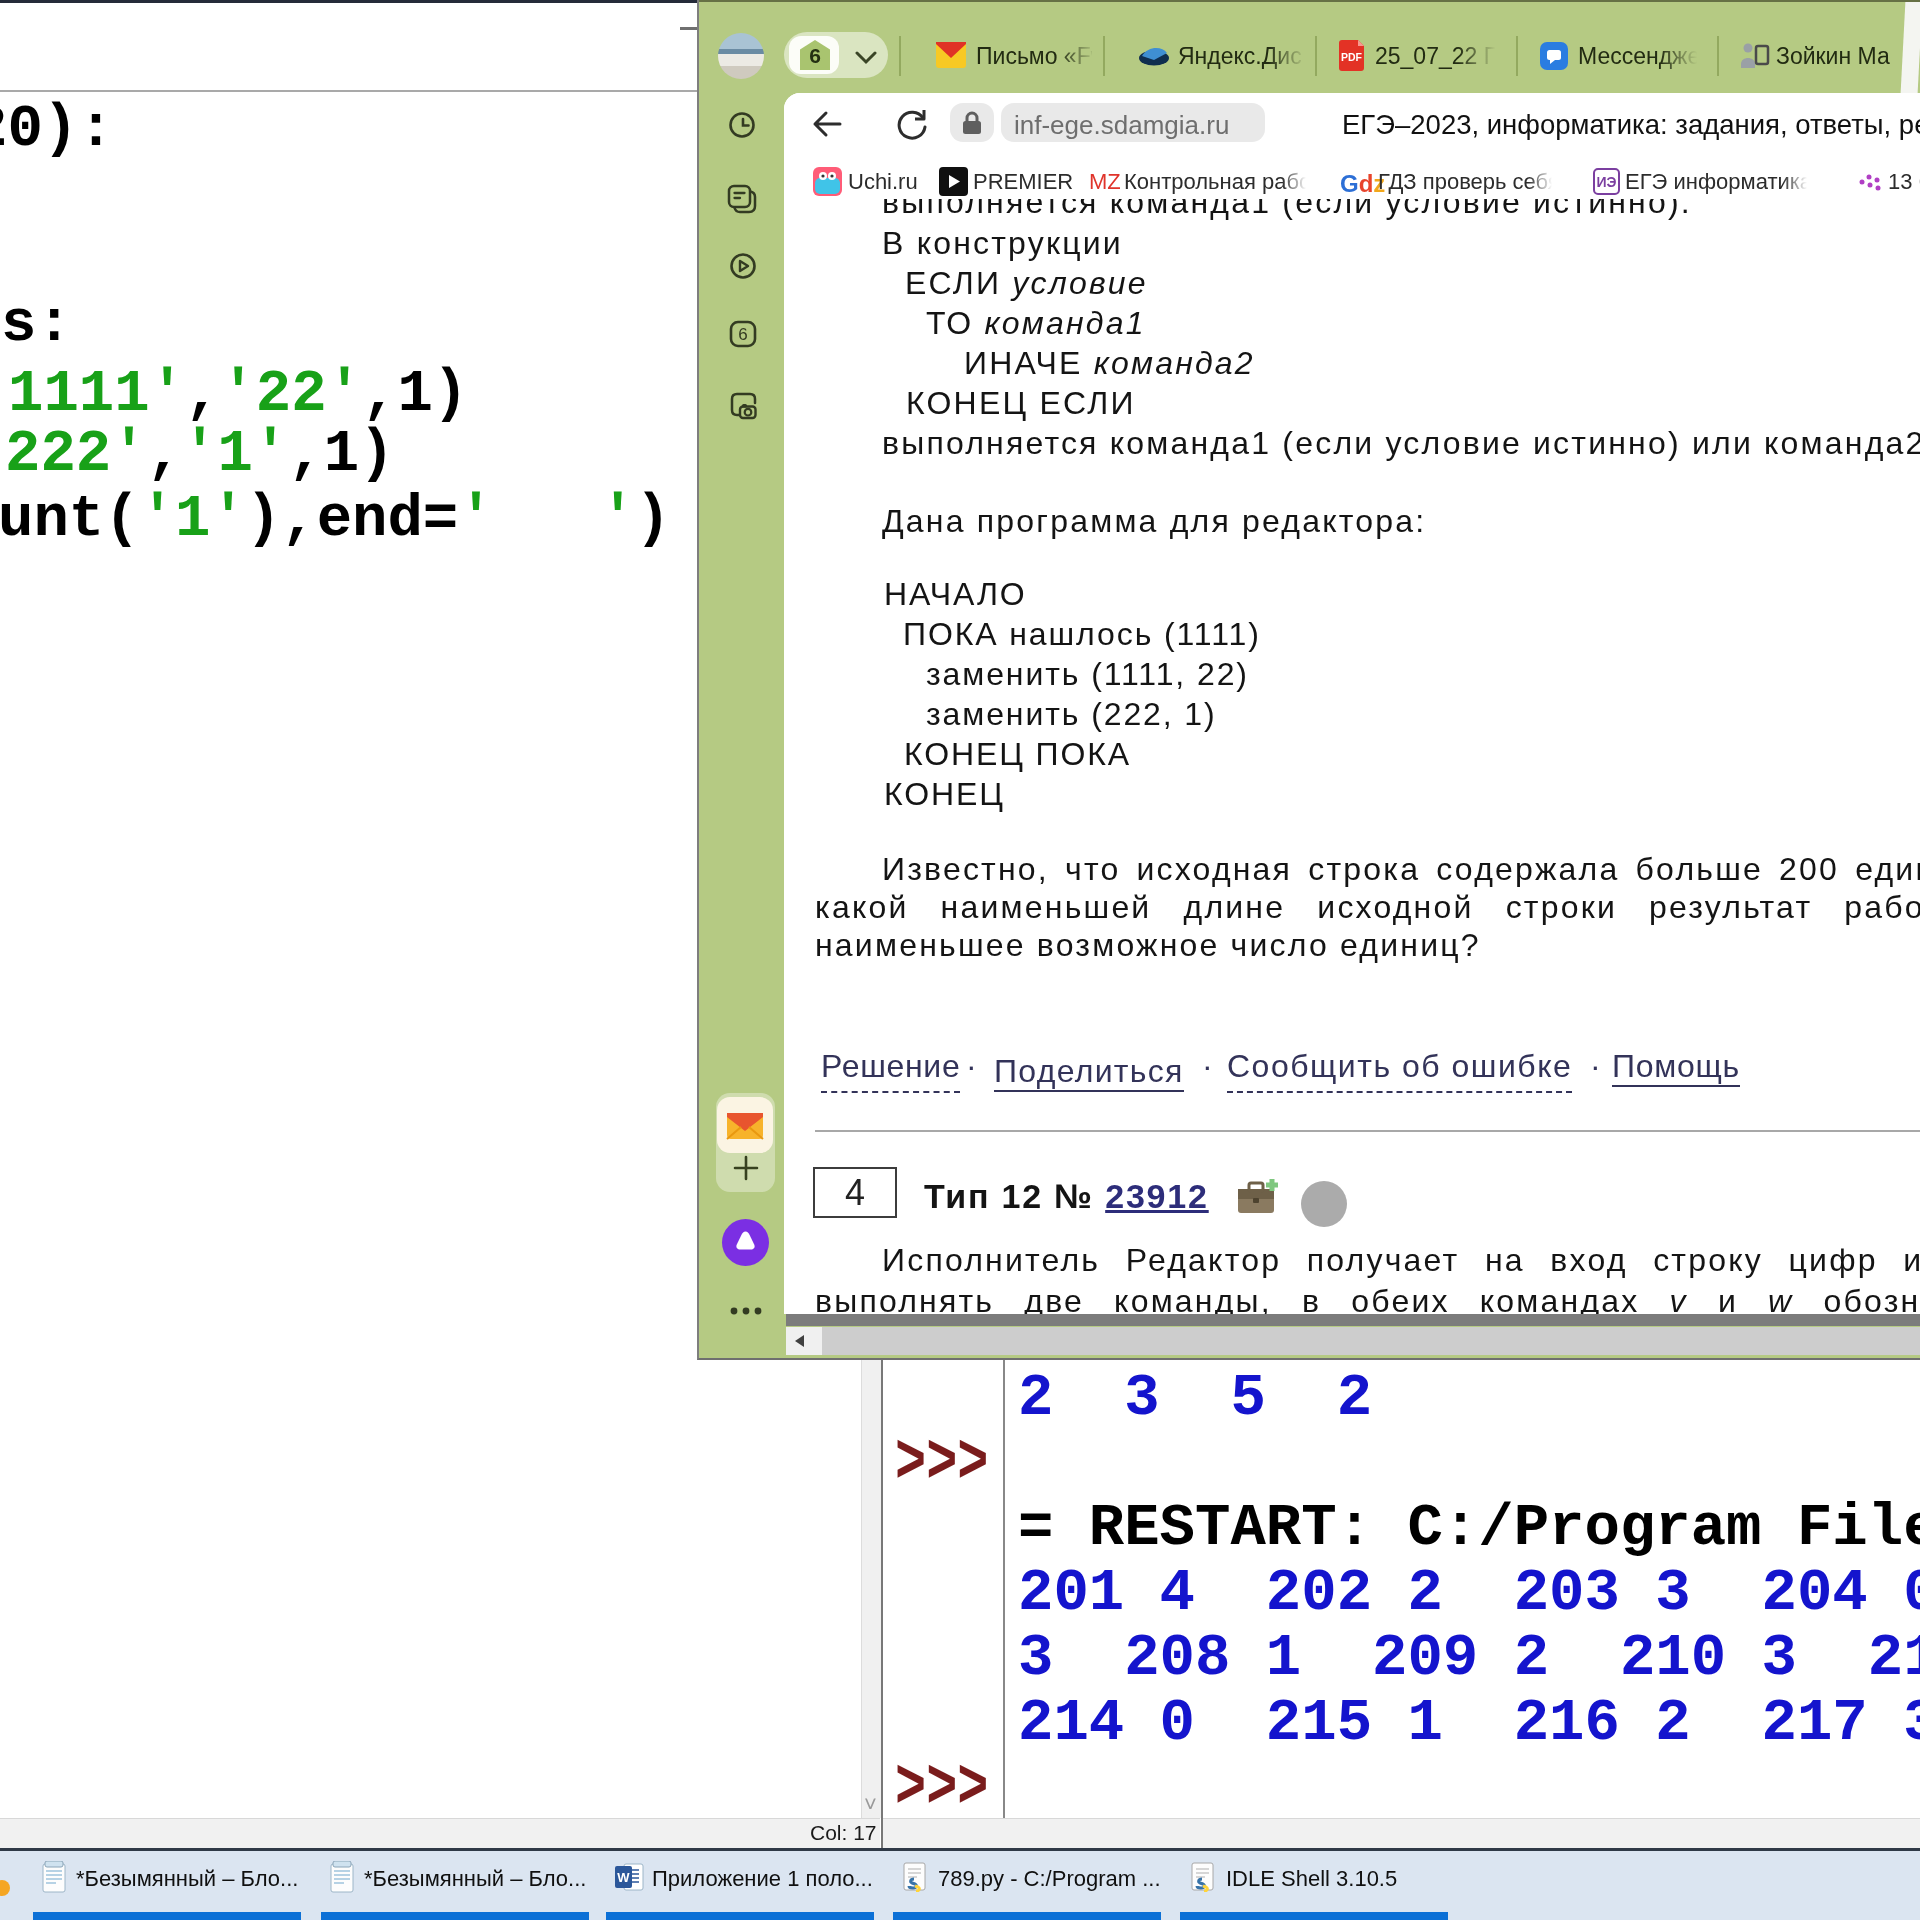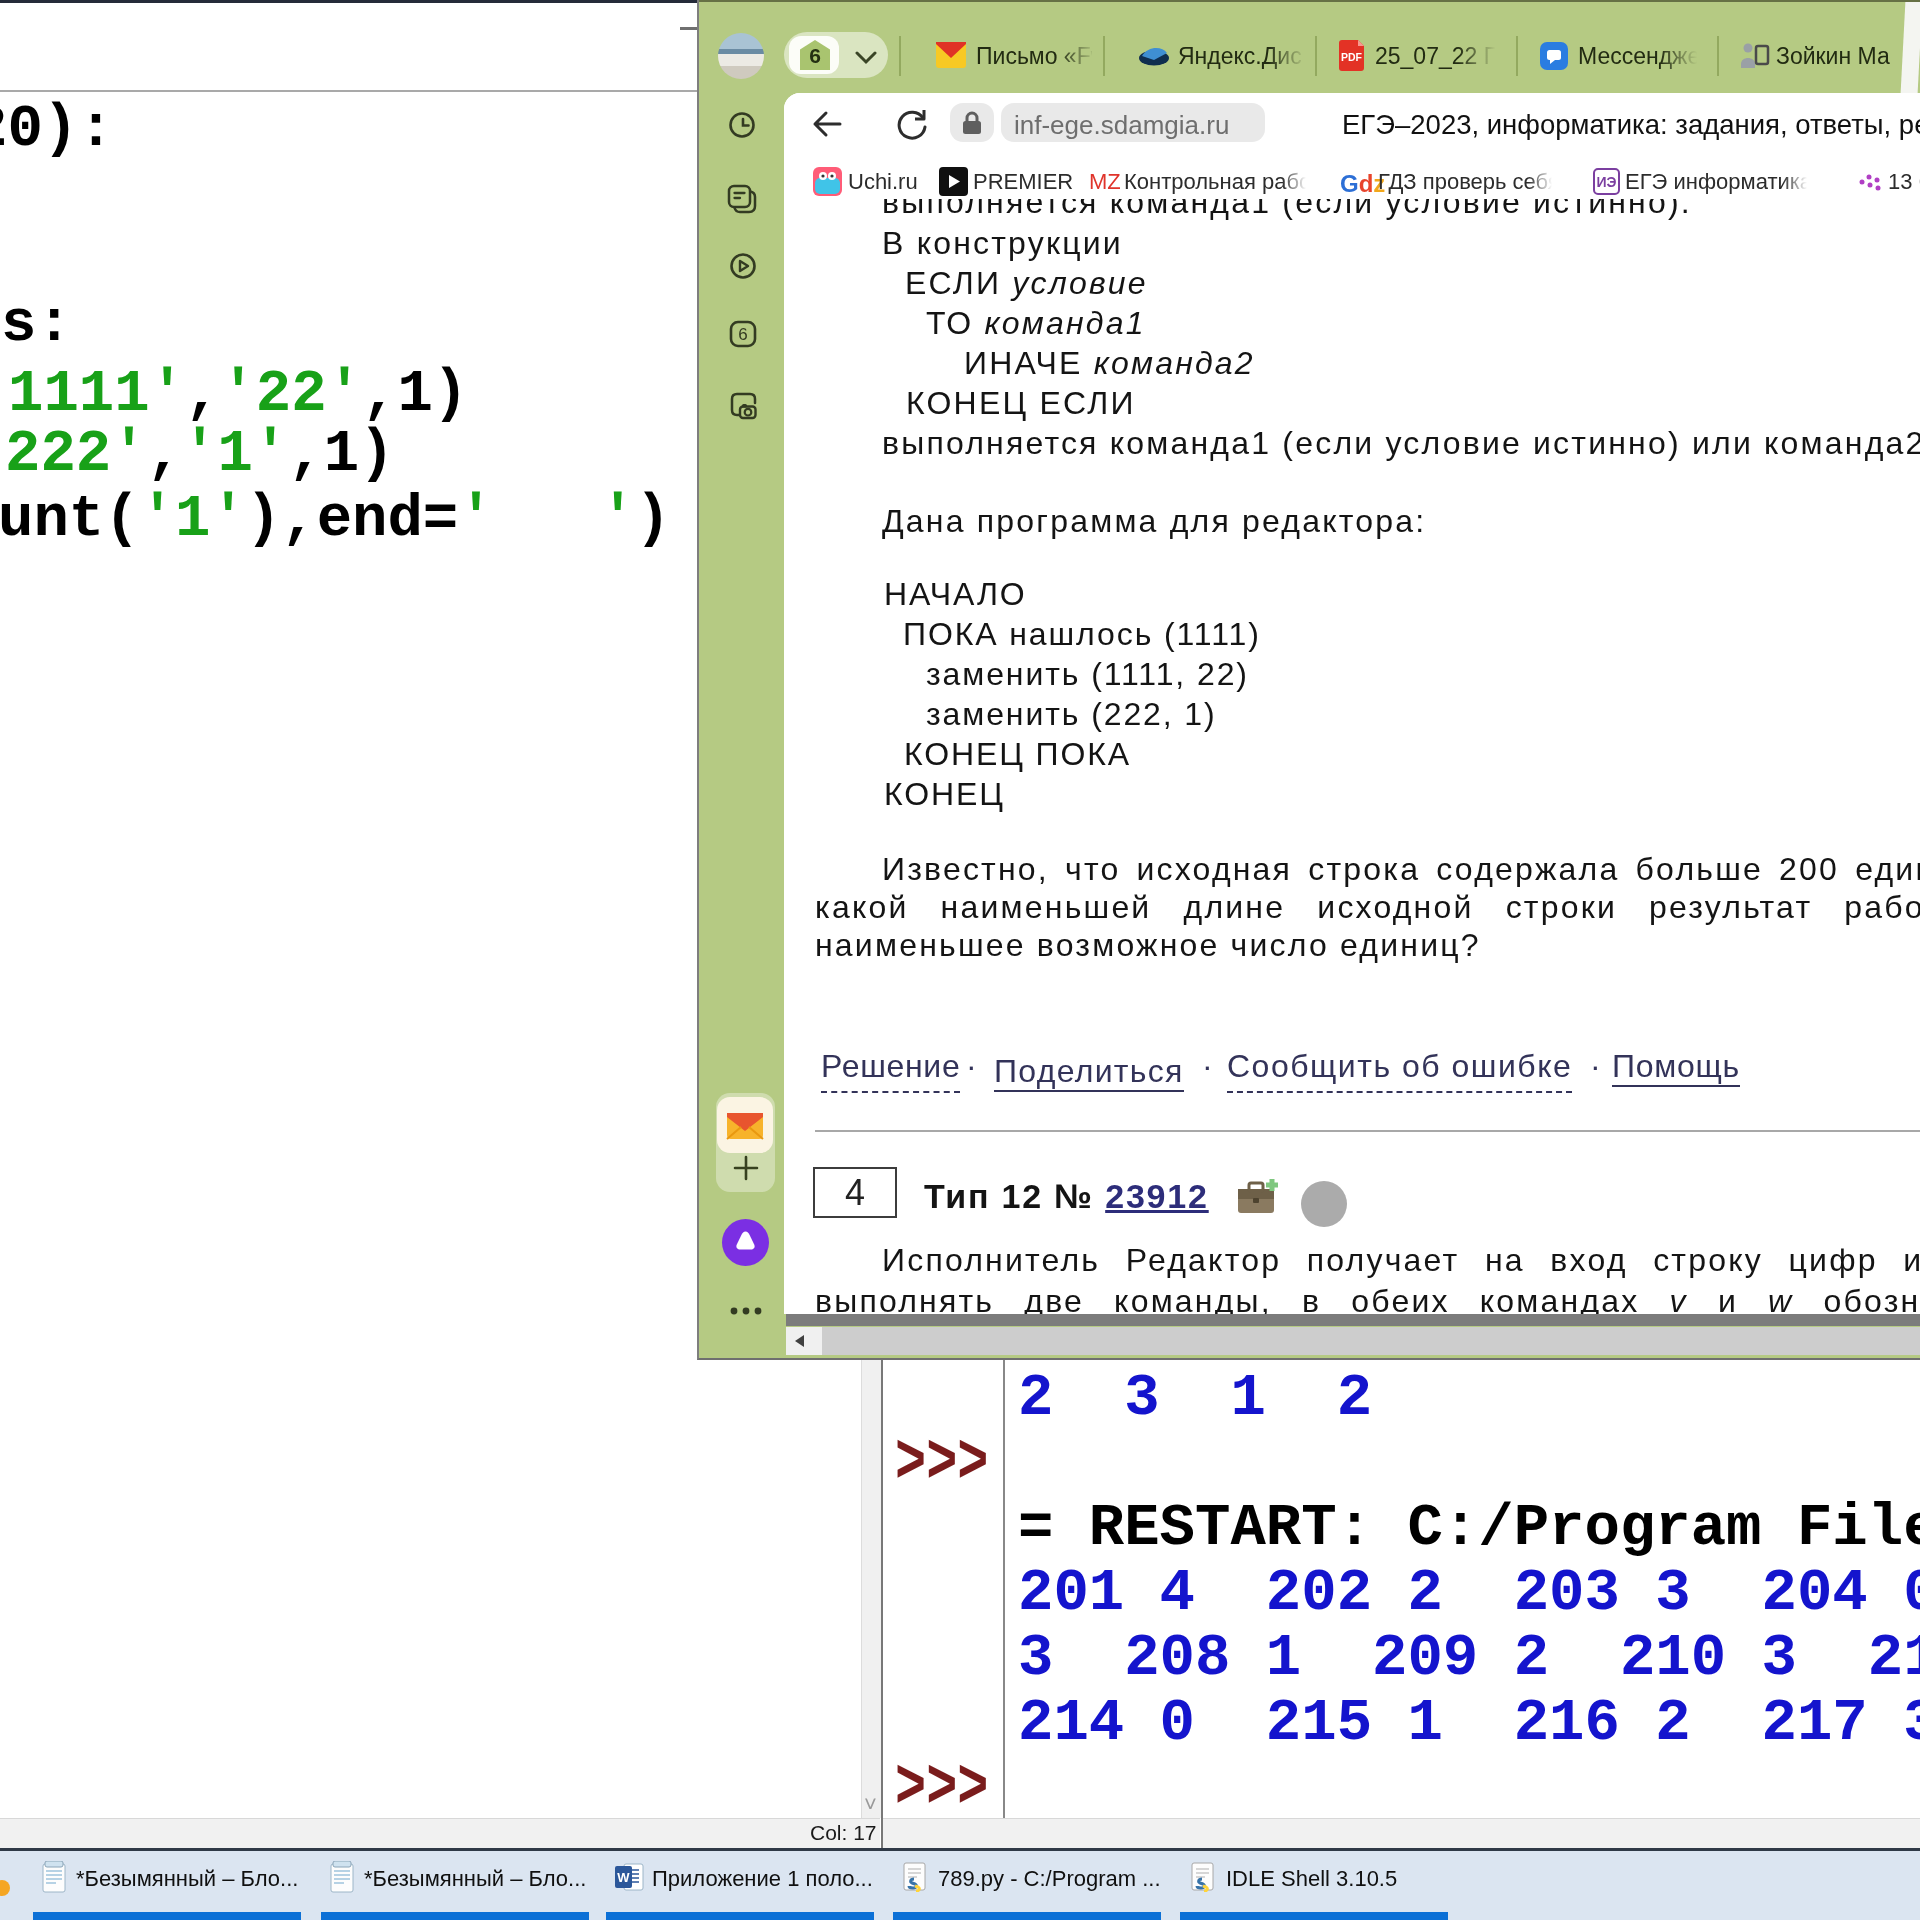--- a/index.html
+++ b/index.html
@@ -83,21 +83,21 @@
 <div class="abs" id="ed-scroll"></div>
 <div class="abs" id="ed-chev">˅</div>
 <div class="abs" id="ed-status"></div>
 <div class="abs statxt" style="left:751px;top:1818px;margin-top:24px;">Ln: 7</div>
 <div class="abs statxt" style="left:810px;top:1818px;">Col: 17</div>
 
 <div class="abs" id="shell"></div>
 <div class="abs" id="sh-sep"></div>
 <div class="abs mono red" style="left:895px;top:1431px;transform:scale(.88,1.18);transform-origin:0 50%;">&gt;&gt;&gt;</div>
 <div class="abs mono red" style="left:895px;top:1756px;transform:scale(.88,1.18);transform-origin:0 50%;">&gt;&gt;&gt;</div>
-<div class="abs mono blu" style="left:1018px;top:1366px;">2  3  1  2</div>
+<div class="abs mono blu" style="left:1018px;top:1366px;">2  3  5  2</div>
 <div class="abs mono code" style="left:1018px;top:1496px;">= RESTART: C:/Program Files</div>
 <div class="abs mono blu" style="left:1018px;top:1561px;">201 4  202 2  203 3  204 0</div>
 <div class="abs mono blu" style="left:1018px;top:1626px;">3  208 1  209 2  210 3  211</div>
 <div class="abs mono blu" style="left:1018px;top:1691px;">214 0  215 1  216 2  217 3</div>
 <div class="abs" id="sh-status"></div>
 
 <div class="abs" id="browser"></div>
 <div class="abs" id="br-topline"></div>
 <div class="abs" id="br-wedge"></div>
 <div class="abs" id="br-panel"></div>

